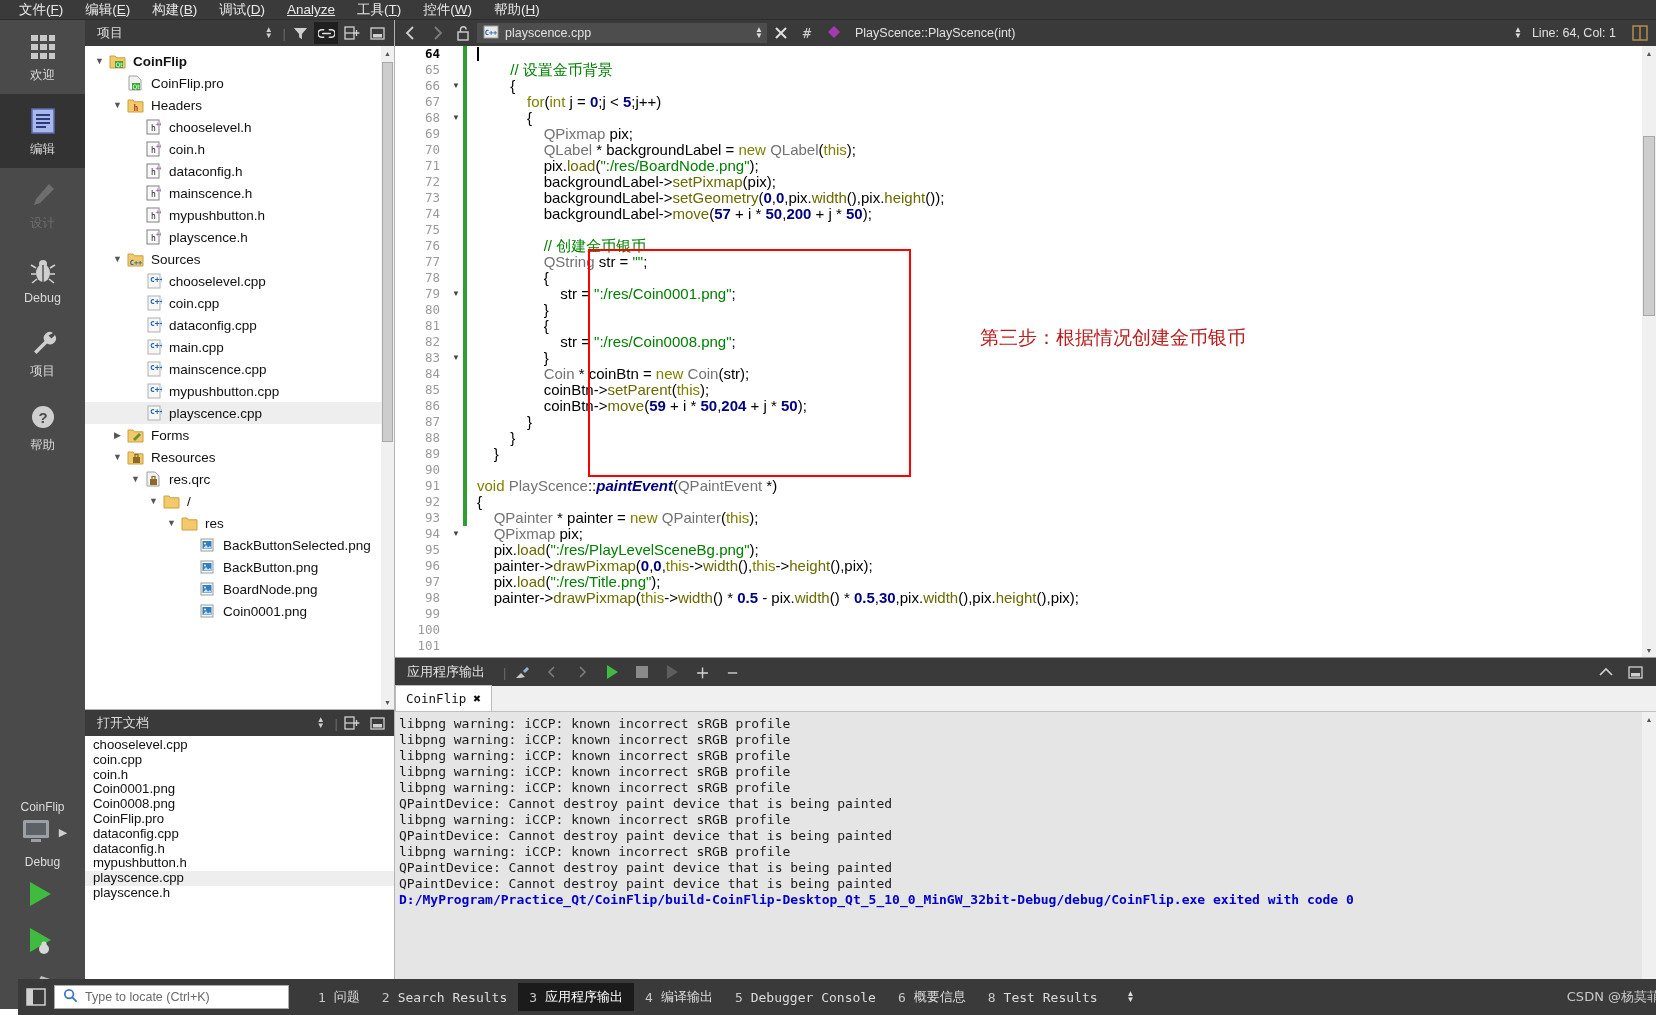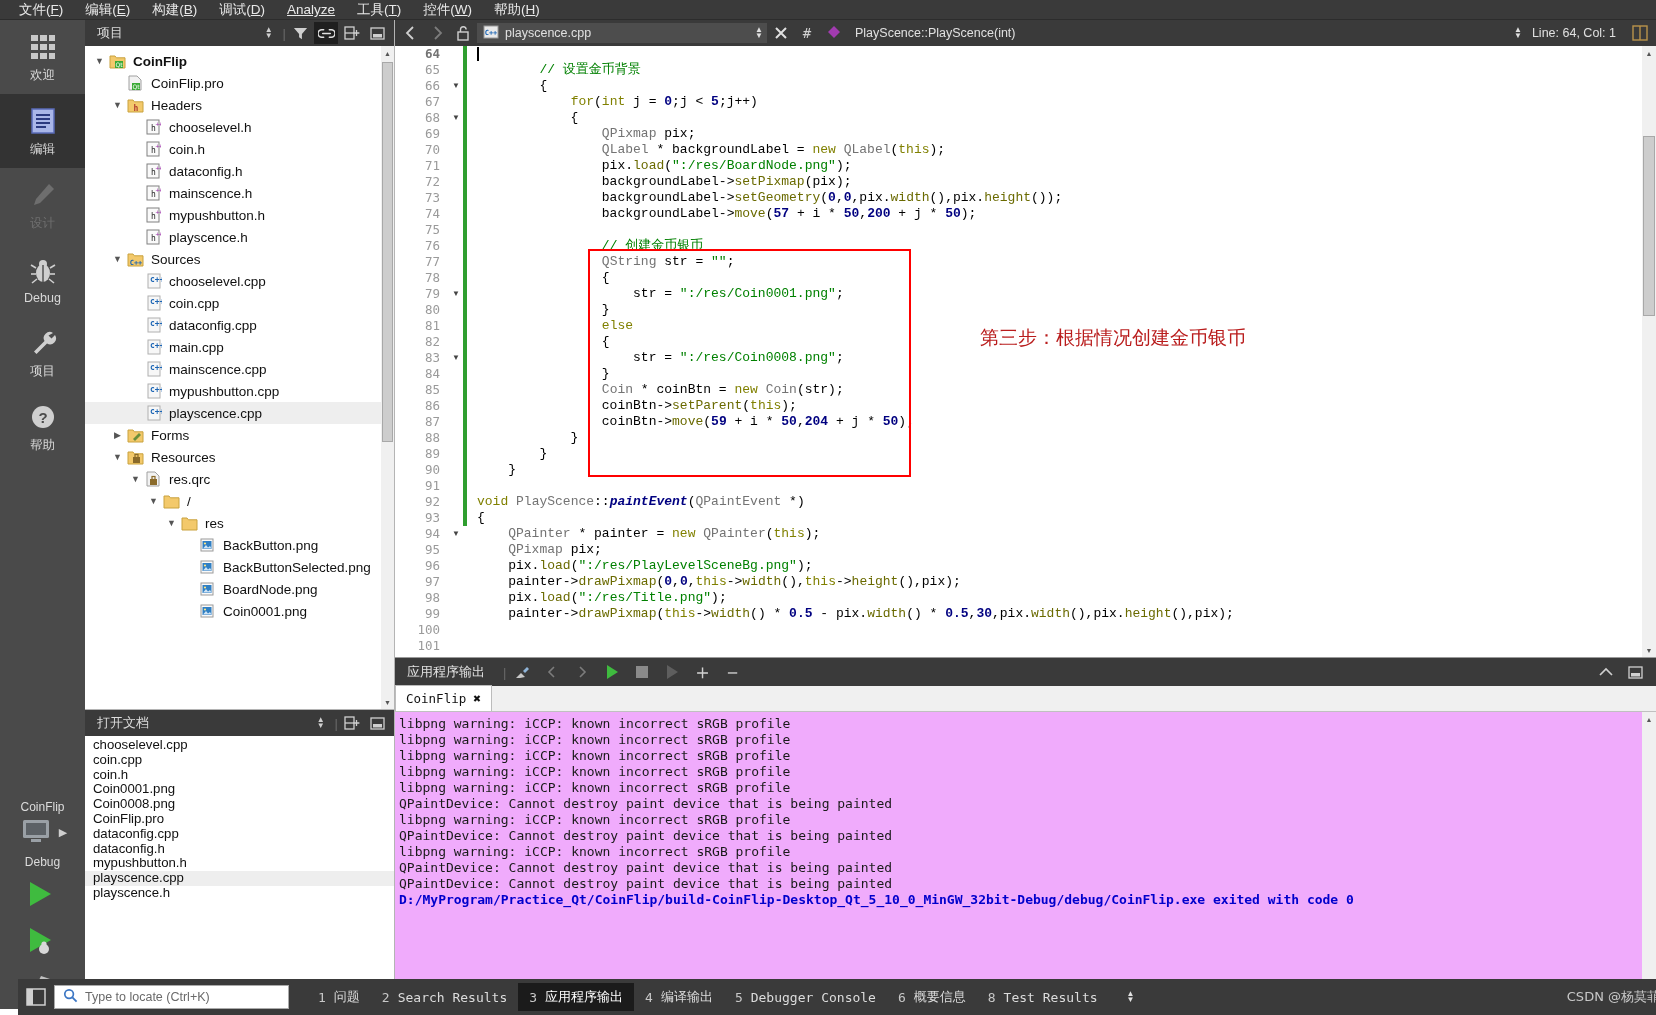--- a/index.html
+++ b/index.html
@@ -85,27 +85,27 @@
               padding: 0 4px 0 6px; min-width: 290px; }
   .filechip .fname { flex: 1; font-size: 12.5px; }
   .symchip { display: flex; align-items: center; gap: 14px; height: 20px; padding: 0 6px; flex: 1; min-width: 0; }
   .edbar .spacer { flex: 1; }
   .lineinfo { font-size: 12.5px; color: #e0e0e0; padding-right: 10px; }
 
   .editor { flex: 1; display: flex; background: #ffffff; position: relative; overflow: hidden; min-height: 0; }
   .gutter { width: 54px; background: #ffffff; position: relative; flex-shrink: 0; }
   .gnum { height: 16px; line-height: 16px; text-align: right; padding-right: 9px;
           font-family: "DejaVu Sans Mono", monospace; font-size: 12.5px; color: #9a9a9a; }
-  .gnum.cur { color: #737373; font-weight: bold; }
+  .gnum.cur { color: #000000; font-weight: bold; }
   .foldcol { width: 14px; background: #ffffff; position: relative; flex-shrink: 0; }
   .fold { height: 16px; line-height: 16px; text-align: center; font-size: 8px; color: #444; }
   .markcol { width: 4px; background: #ffffff; flex-shrink: 0; position: relative; }
   .code { flex: 1; position: relative; padding-left: 10px; overflow: hidden; }
   .cl { height: 16px; line-height: 16px; white-space: pre;
-        font-family: Liberation Mono, monospace; font-size: 13px; color: #000; }
+        font-family: Liberation Sans, sans-serif; font-size: 15px; color: #000; }
   .kw { color: #808000; }
   .typ { color: #737373; }
   .cmt { color: #008000; }
   .str { color: #008000; }
   .num { color: #000080; font-weight: bold; }
   .fnb { color: #000080; font-weight: bold; font-style: italic; }
   .var { color: #6a6a00; }
   .redbox { position: absolute; border: 2px solid #ff0000; pointer-events: none; }
   .annot { position: absolute; color: #b91c1c; font-size: 19px;
            font-family: "DejaVu Serif", serif; white-space: nowrap; }
@@ -121,21 +121,21 @@
   .obtn { width: 28px; height: 24px; display: flex; align-items: center; justify-content: center; color: #ccc; }
   .obtn.dim { color: #777; }
   .obtn.green { color: #3fbb3f; }
   .outbar .spacer { flex: 1; }
   .tabstrip { height: 26px; background: #f0f0f0; display: flex; align-items: flex-end; flex-shrink: 0;
               border-bottom: 1px solid #c0c0c0; }
   .otab { display: flex; align-items: center; gap: 7px; height: 26px; padding: 0 10px;
           background: #ffffff; border: 1px solid #bcbcbc; border-bottom: none;
           font-family: "DejaVu Sans Mono", monospace; font-size: 12.5px; color: #111; }
   .otab .x { font-weight: bold; font-size: 13px; }
-  .outtext { flex: 1; background: #f0abfc; overflow: hidden; padding: 4px 0 0 4px; position: relative; }
+  .outtext { flex: 1; background: #e5e5e5; overflow: hidden; padding: 4px 0 0 4px; position: relative; }
   .oline { height: 16px; line-height: 16px; font-family: "DejaVu Sans Mono", monospace;
            font-size: 13px; color: #1a1a1a; white-space: pre; }
   .oline.blue { color: #0000cc; font-weight: bold; }
   .out-scroll { position: absolute; right: 0; top: 0; width: 14px; height: 100%; background: #f0f0f0; }
 
   
   .statusbar {
     position: absolute; left: 18px; bottom: 0; width: 1656px; height: 36px;
     background: #3a3a3a; display: flex; align-items: center; color: #e2e2e2; font-size: 13px;
   }
@@ -571,34 +571,34 @@
           <span style="width:98px;flex-shrink:0"></span>
           <span class="arrow"></span>
           <span class="ico">
             <svg width="16" height="16" viewBox="0 0 16 16">
               <rect x="2" y="2" width="12" height="12" fill="#fafafa" stroke="#9a9a9a"></rect>
               <rect x="3.5" y="4" width="9" height="8" fill="#2f7fc4"></rect>
               <circle cx="6" cy="6.5" r="1.1" fill="#ffe680"></circle>
               <path d="M4 11.5 L7 8 L9 10.5 L11 9 L12.5 11.5 Z" fill="#cfe4f5"></path>
             </svg>
           </span>
-          <span class="lbl">BackButton.png</span>
+          <span class="lbl">BackButtonSelected.png</span>
         </div>
         <div class="trow">
           <span style="width:98px;flex-shrink:0"></span>
           <span class="arrow"></span>
           <span class="ico">
             <svg width="16" height="16" viewBox="0 0 16 16">
               <rect x="2" y="2" width="12" height="12" fill="#fafafa" stroke="#9a9a9a"></rect>
               <rect x="3.5" y="4" width="9" height="8" fill="#2f7fc4"></rect>
               <circle cx="6" cy="6.5" r="1.1" fill="#ffe680"></circle>
               <path d="M4 11.5 L7 8 L9 10.5 L11 9 L12.5 11.5 Z" fill="#cfe4f5"></path>
             </svg>
           </span>
-          <span class="lbl">BackButtonSelected.png</span>
+          <span class="lbl">BackButton.png</span>
         </div>
         <div class="trow">
           <span style="width:98px;flex-shrink:0"></span>
           <span class="arrow"></span>
           <span class="ico">
             <svg width="16" height="16" viewBox="0 0 16 16">
               <rect x="2" y="2" width="12" height="12" fill="#fafafa" stroke="#9a9a9a"></rect>
               <rect x="3.5" y="4" width="9" height="8" fill="#2f7fc4"></rect>
               <circle cx="6" cy="6.5" r="1.1" fill="#ffe680"></circle>
               <path d="M4 11.5 L7 8 L9 10.5 L11 9 L12.5 11.5 Z" fill="#cfe4f5"></path>
@@ -820,21 +820,20 @@
           <div class="cl">                pix.<span class="var">load</span>(<span class="str">":/res/BoardNode.png"</span>);</div>
           <div class="cl">                backgroundLabel-&gt;<span class="var">setPixmap</span>(pix);</div>
           <div class="cl">                backgroundLabel-&gt;<span class="var">setGeometry</span>(<span class="num">0</span>,<span class="num">0</span>,pix.<span class="var">width</span>(),pix.<span class="var">height</span>());</div>
           <div class="cl">                backgroundLabel-&gt;<span class="var">move</span>(<span class="num">57</span> + i * <span class="num">50</span>,<span class="num">200</span> + j * <span class="num">50</span>);</div>
           <div class="cl">&nbsp;</div>
           <div class="cl">                <span class="cmt">// 创建金币银币</span></div>
           <div class="cl">                <span class="typ">QString</span> str = <span class="str">""</span>;</div>
           <div class="cl">                {</div>
           <div class="cl">                    str = <span class="str">":/res/Coin0001.png"</span>;</div>
           <div class="cl">                }</div>
-          <div class="cl">                <span class="kw">else</span></div>
           <div class="cl">                {</div>
           <div class="cl">                    str = <span class="str">":/res/Coin0008.png"</span>;</div>
           <div class="cl">                }</div>
           <div class="cl">                <span class="typ">Coin</span> * coinBtn = <span class="kw">new</span> <span class="typ">Coin</span>(str);</div>
           <div class="cl">                coinBtn-&gt;<span class="var">setParent</span>(<span class="kw">this</span>);</div>
           <div class="cl">                coinBtn-&gt;<span class="var">move</span>(<span class="num">59</span> + i * <span class="num">50</span>,<span class="num">204</span> + j * <span class="num">50</span>);</div>
           <div class="cl">            }</div>
           <div class="cl">        }</div>
           <div class="cl">    }</div>
           <div class="cl">&nbsp;</div>

